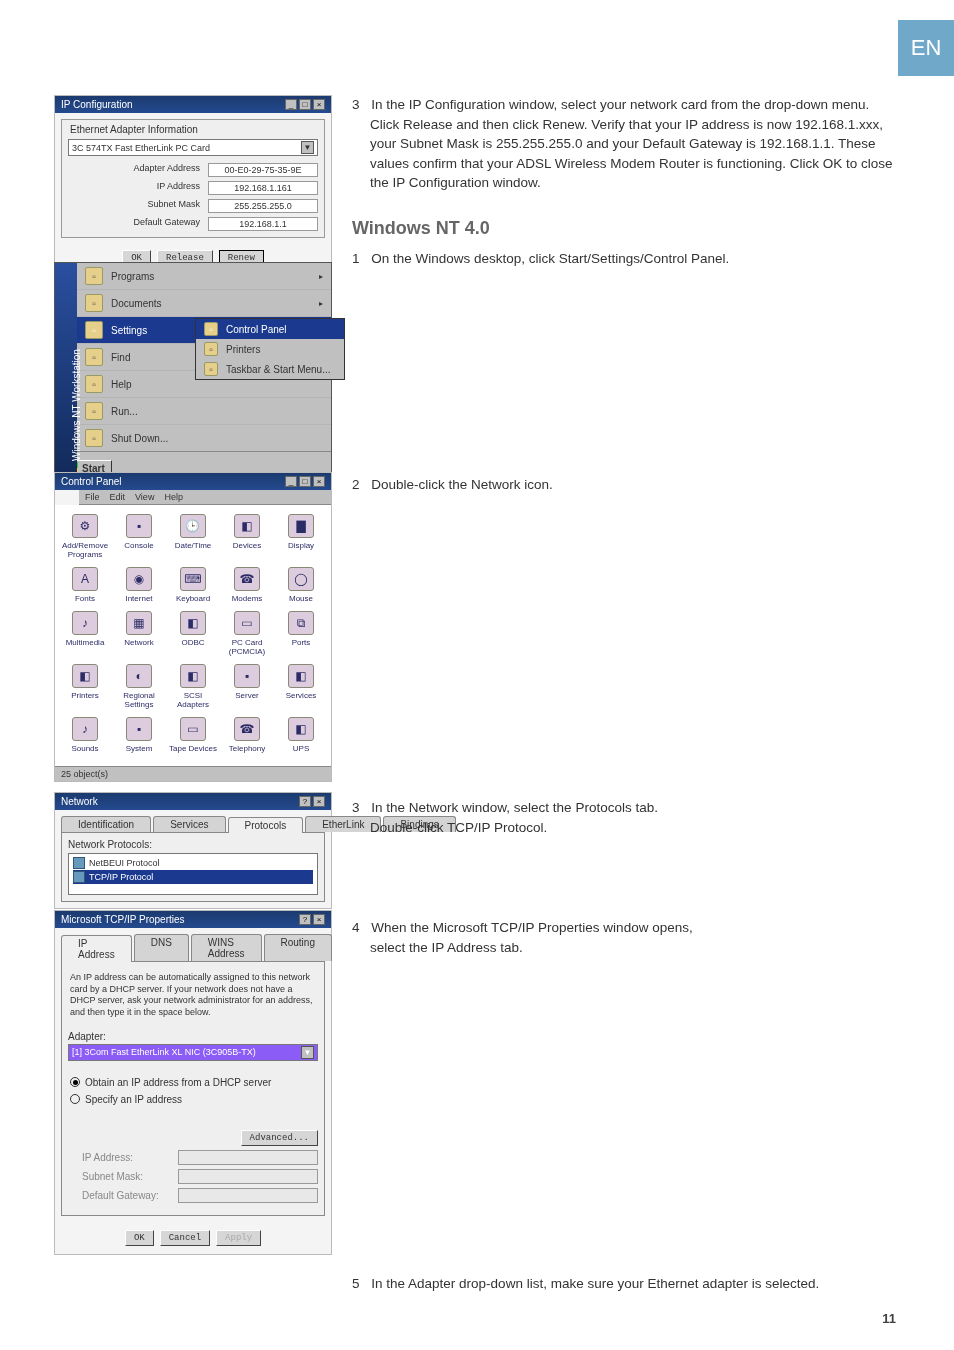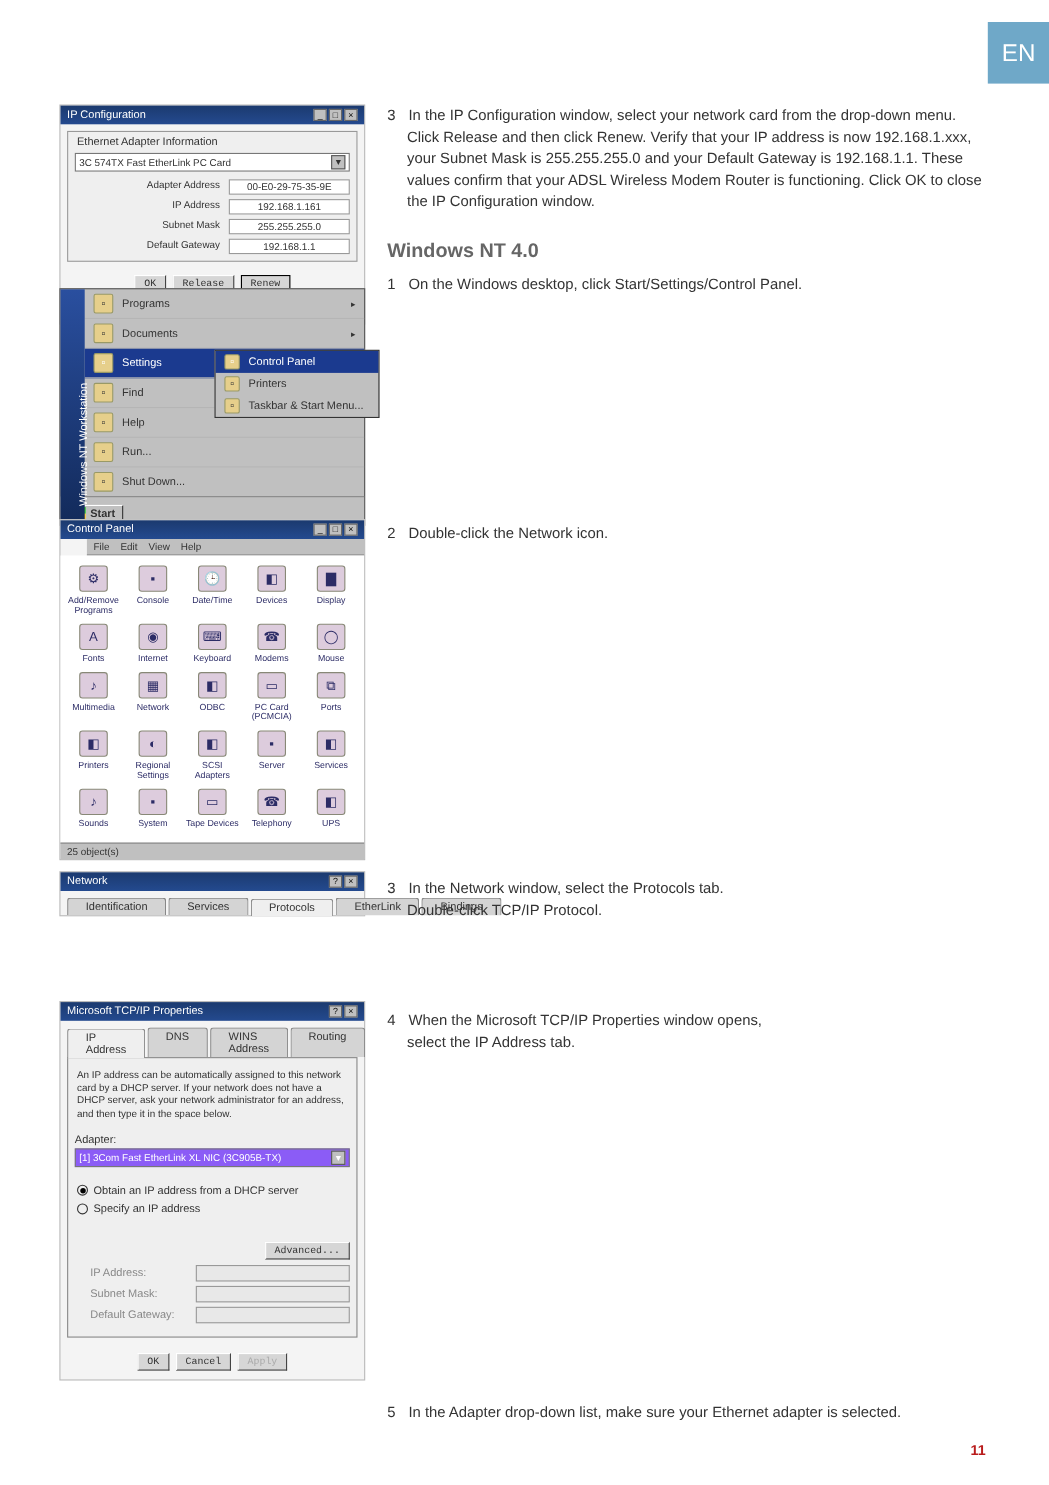--- a/index.html
+++ b/index.html
@@ -112,21 +112,21 @@
   .list .row.sel{ background:#1b3a8f; color:#fff;}
   .tinyico{width:12px;height:12px;background:#69b; border:1px solid #357;}
   
   .radiorow{ font-size:10px; display:flex; align-items:center; gap:5px; padding:3px 2px;}
   .radio{width:10px;height:10px;border:1px solid #333;border-radius:50%;display:inline-flex;align-items:center;justify-content:center;}
   .radio.checked::after{content:"";width:5px;height:5px;background:#000;border-radius:50%;}
   .formrow{ display:flex; align-items:center; font-size:10px; padding:2px 0; gap:6px;}
   .formrow .lbl{ width:90px; color:#888;}
   .formrow .inp{ flex:1; height:15px; background:#e8e8e8; border:1px solid #999;}
   .desc{ font-size:9px; color:#333; line-height:1.3; padding:4px 2px 10px;}
-  .pagenum{ position:absolute; bottom:24px; right:58px; font-size:13px; font-weight:bold; color:#b91c1c;}
+  .pagenum{ position:absolute; bottom:24px; right:58px; font-size:13px; font-weight:bold; color:#404040;}
 </style>
 </head>
 <body>
 
 <div class="lang-tab">EN</div>
 
 <div class="left-col" style="top:95px;">
   <div class="shot">
     <div class="titlebar">
       <span>IP Configuration</span>
@@ -394,20 +394,33 @@
           <div class="winbtn">×</div>
         </div>
     </div>
     <div class="tabs" id="net-tabs">
         <div class="tab ">Identification</div>
         <div class="tab ">Services</div>
         <div class="tab active">Protocols</div>
         <div class="tab ">EtherLink</div>
         <div class="tab ">Bindings</div>
       </div>
+    <div class="tabpanel">
+      <div style="font-size:10px;padding-bottom:3px;">Network Protocols:</div>
+      <div class="list">
+        <div class="row">
+            <span class="tinyico"></span>
+            <span>NetBEUI Protocol</span>
+          </div>
+        <div class="row sel">
+            <span class="tinyico"></span>
+            <span>TCP/IP Protocol</span>
+          </div>
+      </div>
+    </div>
   </div>
 </div>
 
 <div class="right-col" style="top:798px;">
   <div class="step-block">
     <span class="step-num">3</span>
     <span class="step-text">In the Network window, select the Protocols tab.</span><br>
     <span class="step-text">Double-click TCP/IP Protocol.</span>
   </div>
 </div>

